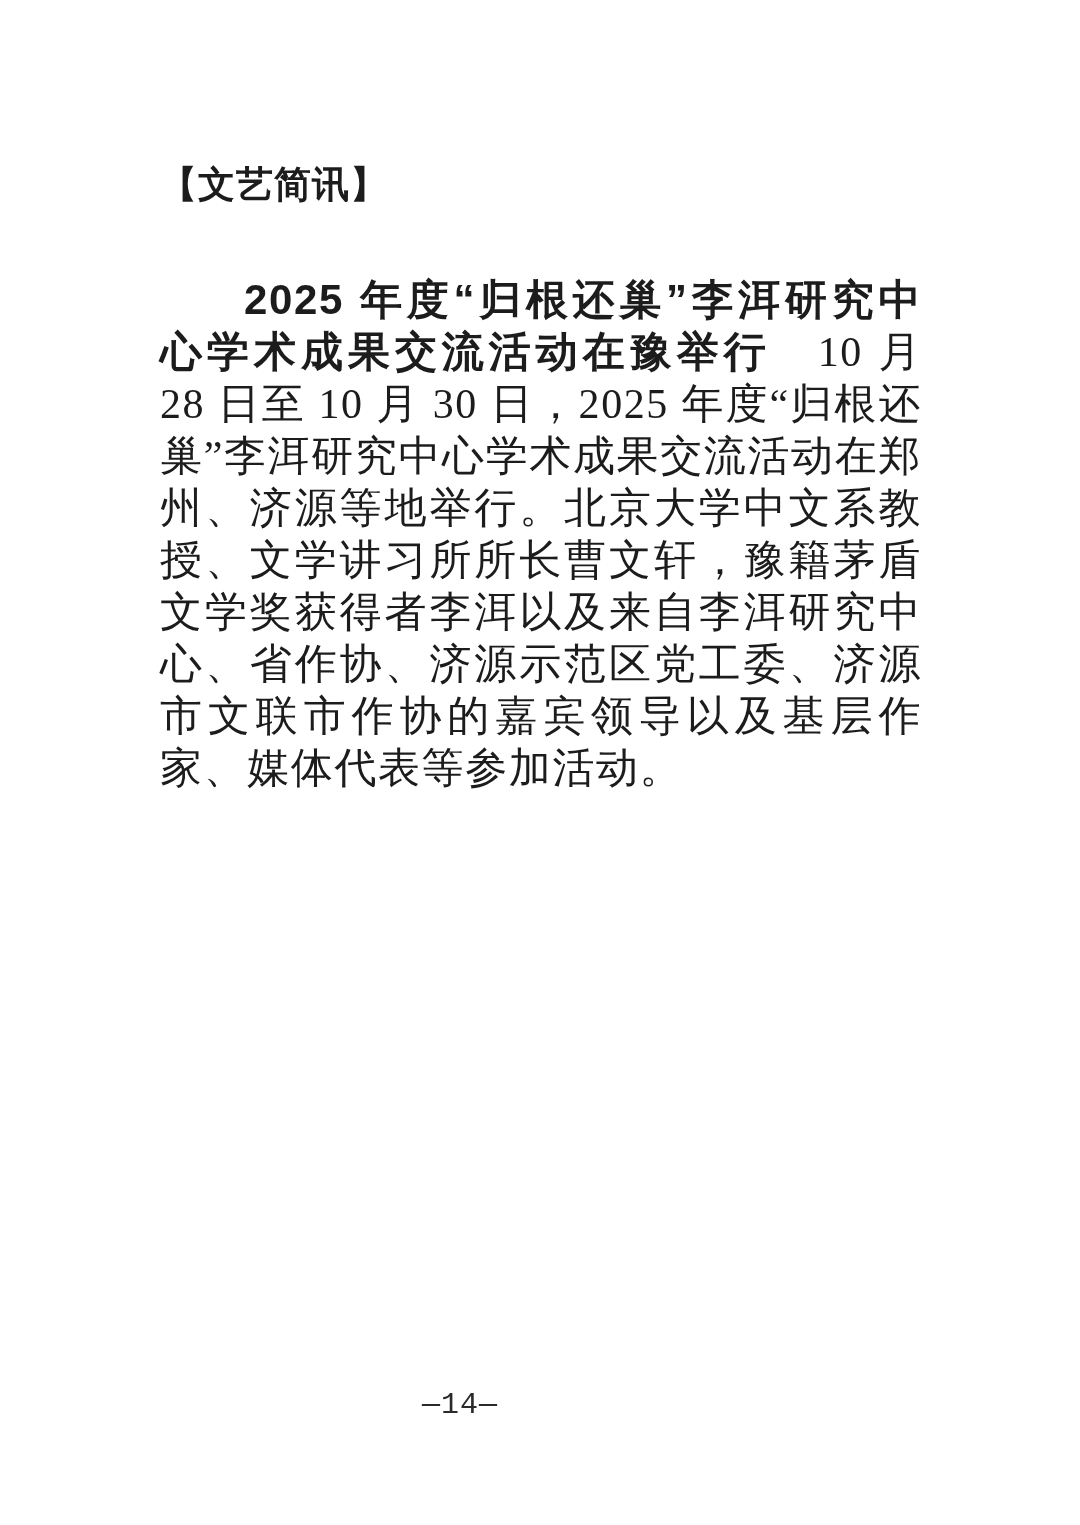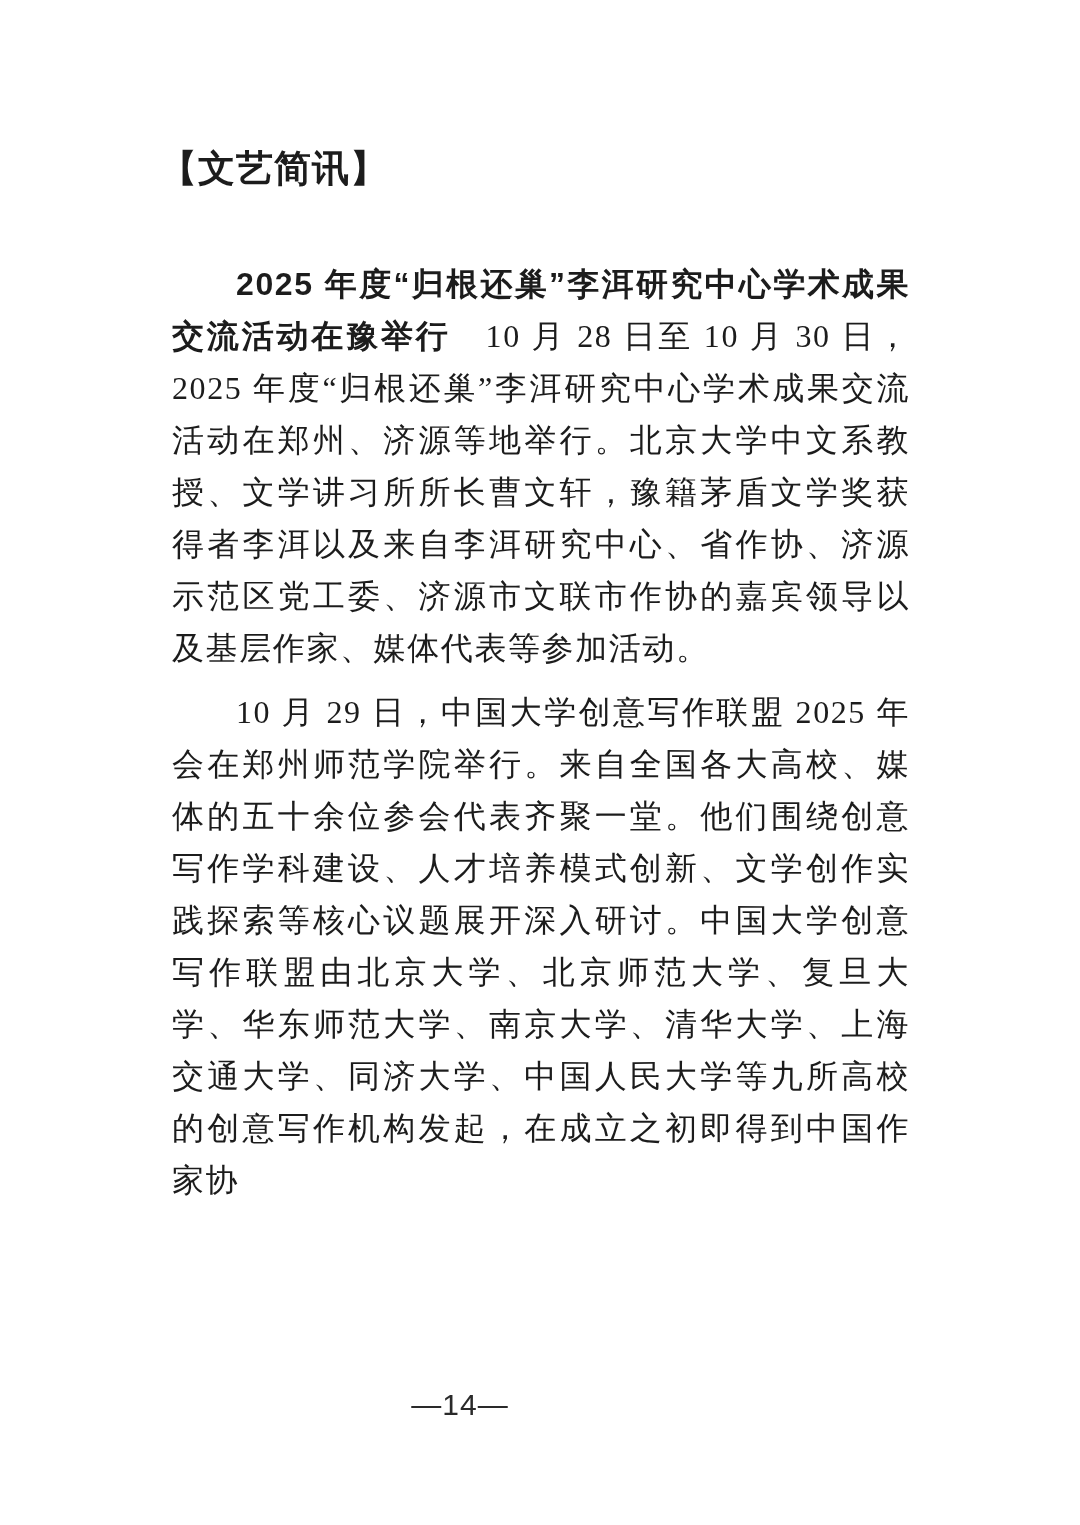--- a/index.html
+++ b/index.html
@@ -20,55 +20,54 @@
     height: 1525px;
     padding: 146px 158px 0 160px;
     position: relative;
   }
   .section-header {
     font-family: "Liberation Sans", "DejaVu Sans", sans-serif;
     font-weight: 700;
     font-size: 37px;
     line-height: 1.25;
     letter-spacing: 1px;
-    margin: 0 0 66px 0;
+    margin: 16px 0 66px 0;
   }
   .para {
     font-family: "Liberation Serif", "DejaVu Serif", serif;
-    font-size: 32px;
+    font-size: 42px;
     line-height: 52px;
     letter-spacing: 1.6px;
     text-align: justify;
     text-justify: inter-character;
     text-indent: 2em;
-    margin: 12px;
+    margin: 0;
   }
   .para .lead {
     font-family: "Liberation Sans", "DejaVu Sans", sans-serif;
     font-weight: 700;
   }
   .page-number {
     position: absolute;
     left: 0;
     top: 1388px;
     width: 920px;
     text-align: center;
-    font-family: Liberation Sans, sans-serif;
+    font-family: Liberation Mono, monospace;
     font-size: 30px;
     letter-spacing: 1px;
     color: #2a2a2a;
   }
 </style>
 </head>
 <body>
 
 <div class="page">
 
   <h2 class="section-header">【文艺简讯】</h2>
 
   <p class="para"><span class="lead">2025 年度“归根还巢”李洱研究中心学术成果交流活动在豫举行</span><span>　10 月 28 日至 10 月 30 日，2025 年度“归根还巢”李洱研究中心学术成果交流活动在郑州、济源等地举行。北京大学中文系教授、文学讲习所所长曹文轩，豫籍茅盾文学奖获得者李洱以及来自李洱研究中心、省作协、济源示范区党工委、济源市文联市作协的嘉宾领导以及基层作家、媒体代表等参加活动。</span></p>
 
 
-  <p class="para"><span class="lead"></span><span>10 月 29 日，中国大学创意写作联盟 2025 年会在郑州师范学院举行。来自全国各大高校、媒体的五十余位参会代表齐聚一堂。他们围绕创意写作学科建设、人才培养模式创新、文学创作实践探索等核心议题展开深入研讨。中国大学创意写作联盟由北京大学、北京师范大学、复旦大学、华东师范大学、南京大学、清华大学、上海交通大学、同济大学、中国人民大学等九所高校的创意写作机构发起，在成立之初即得到中国作家协</span></p>
 
   <div class="page-number">—14—</div>
 
 </div>
 
 </body></html>

